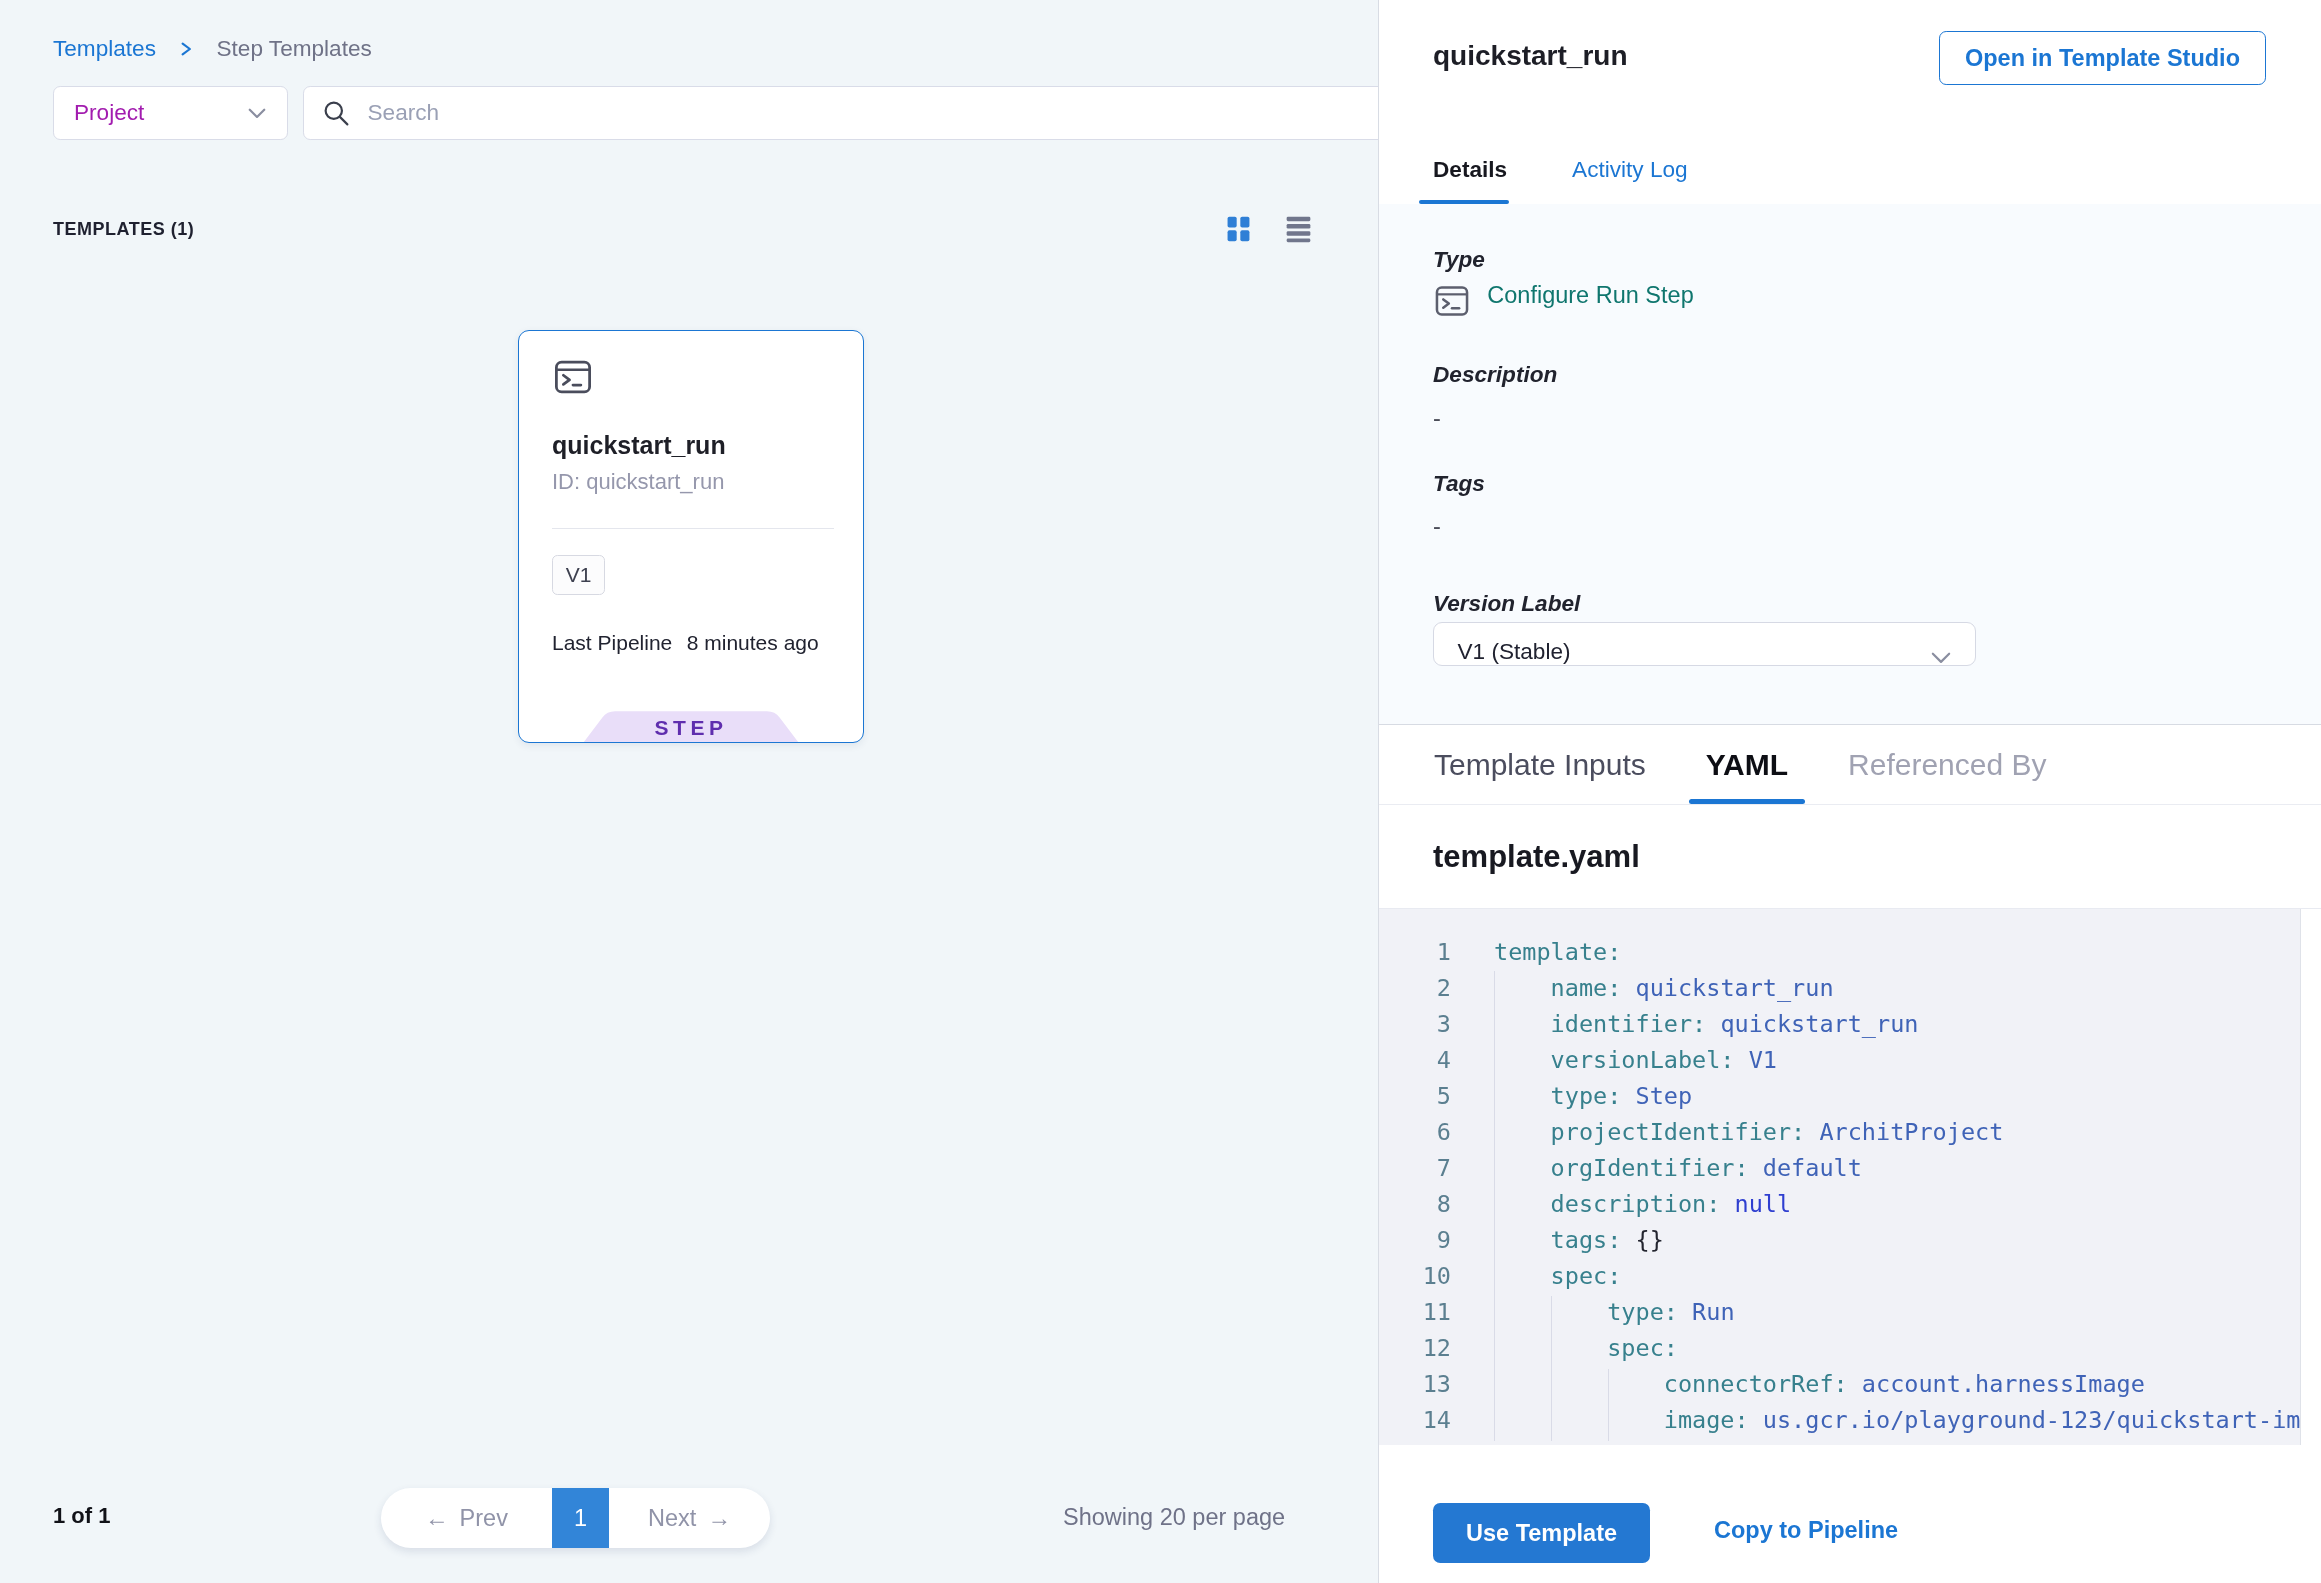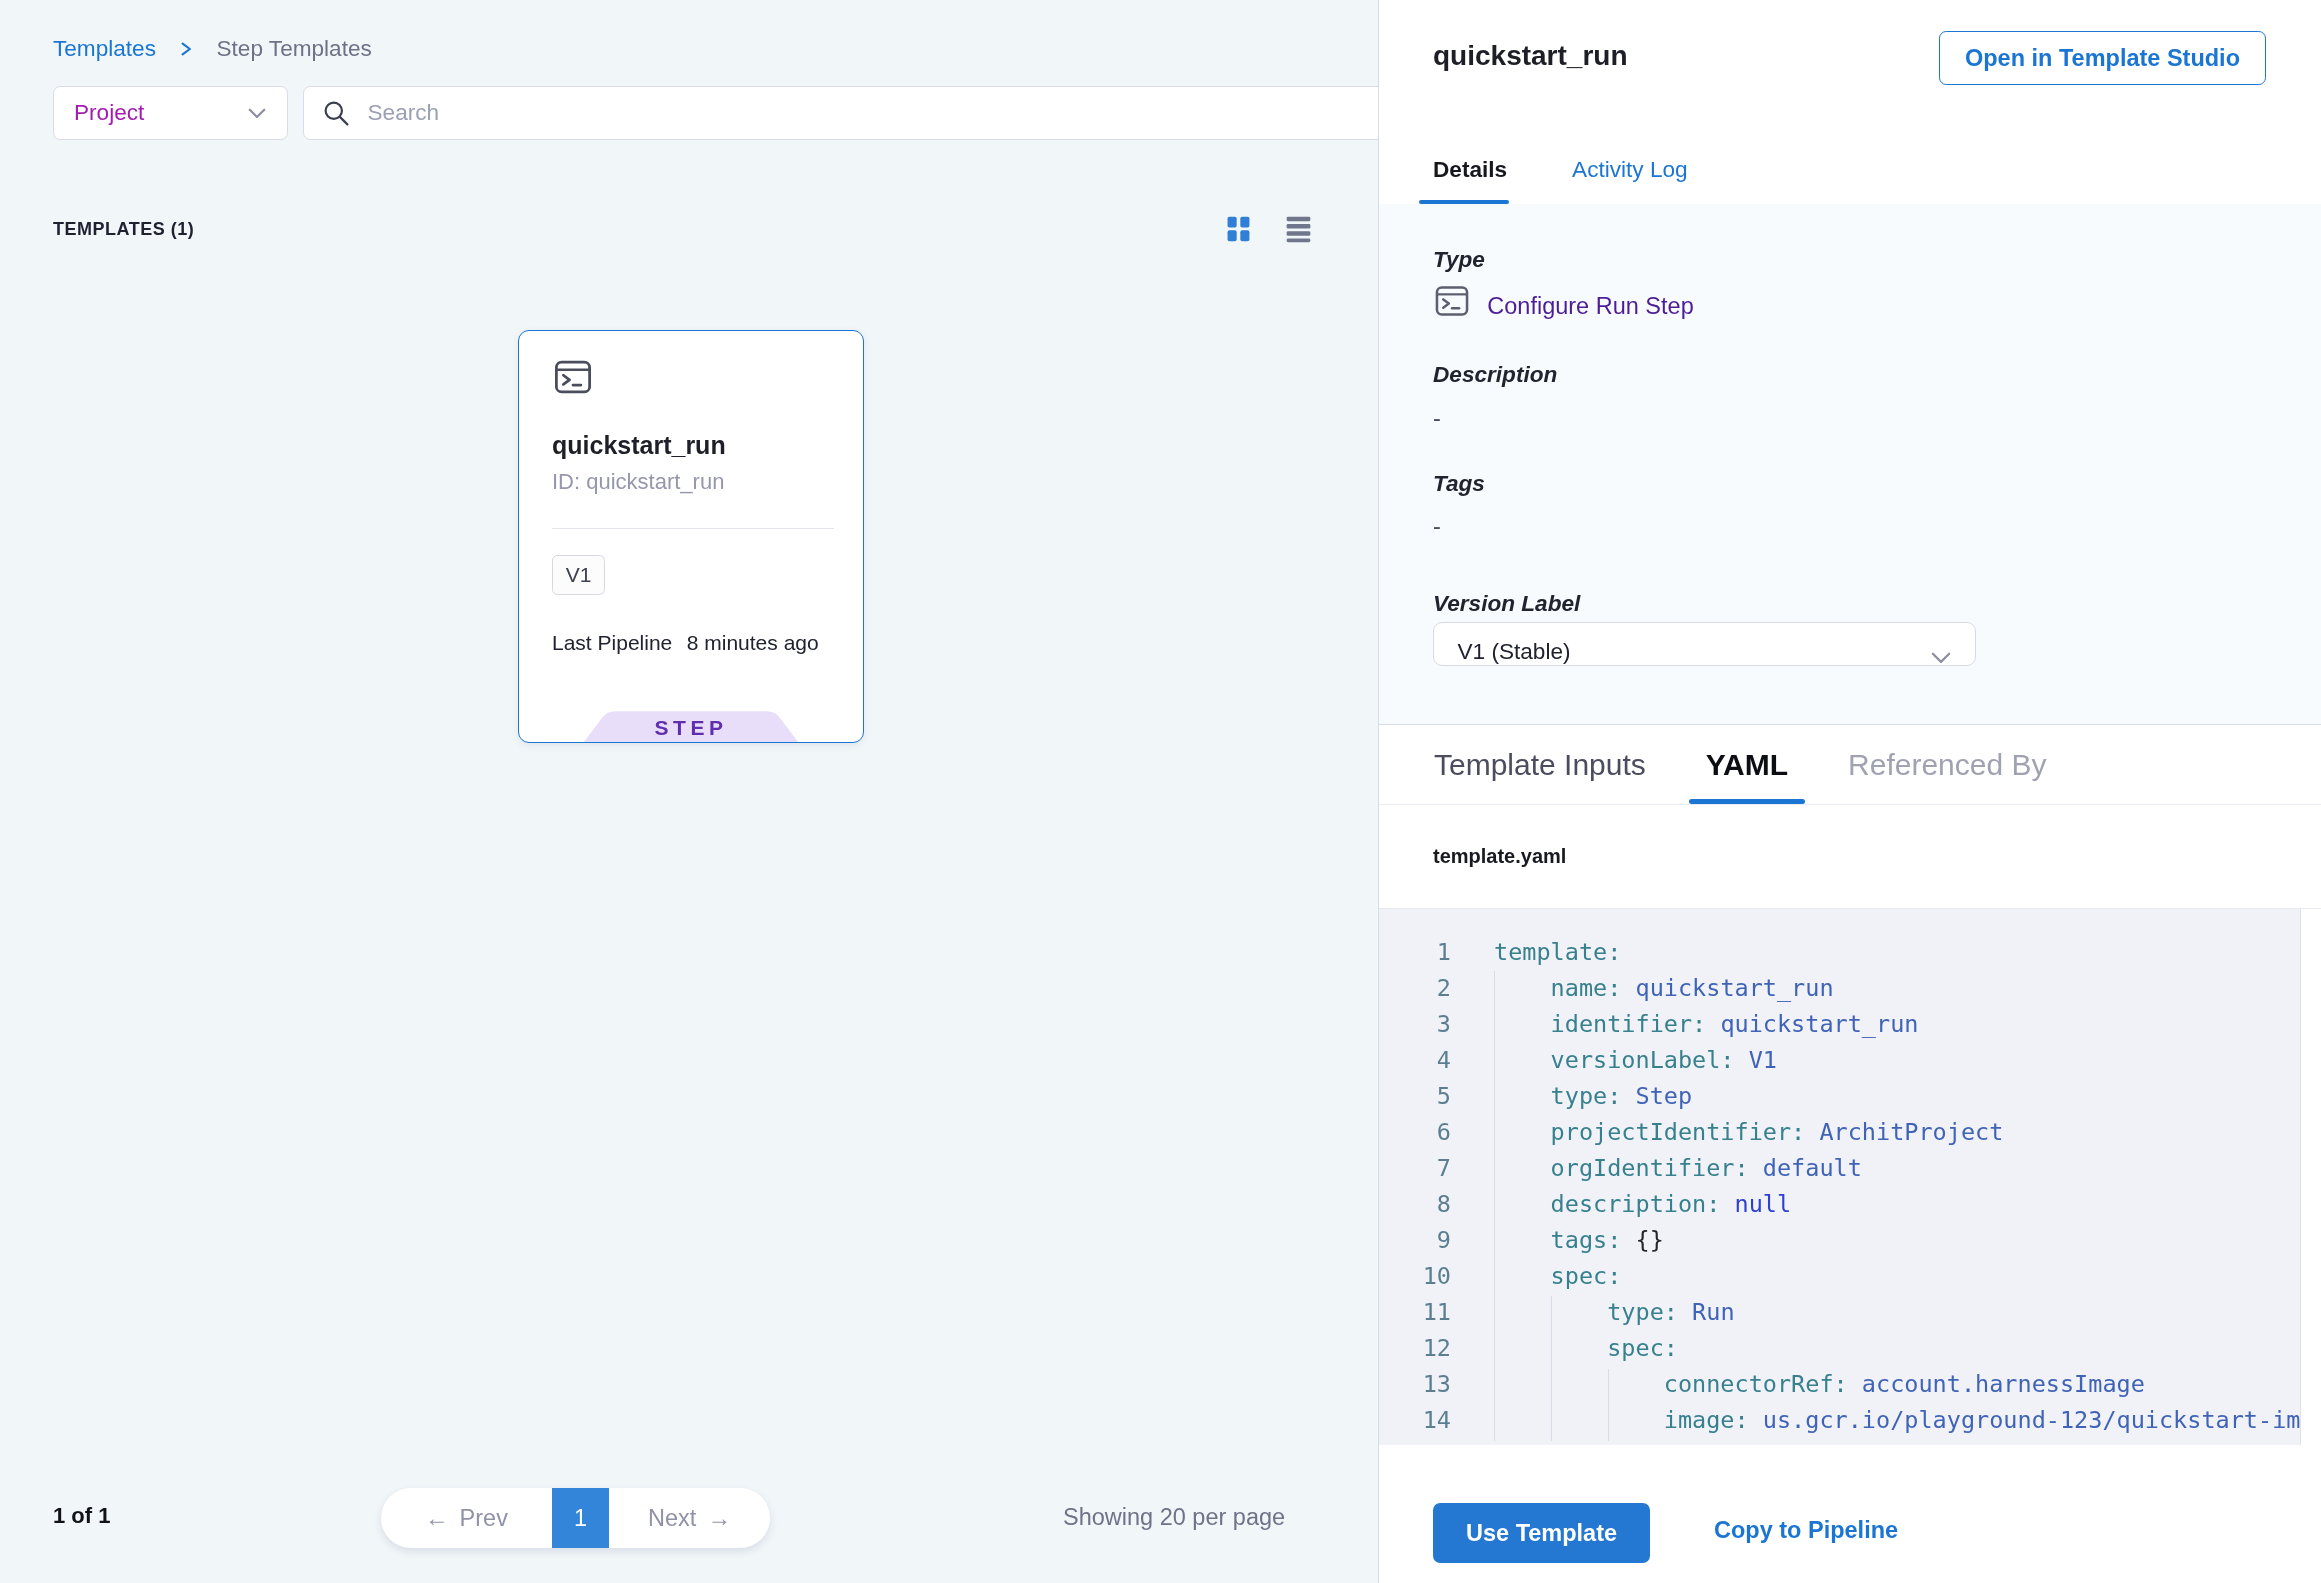--- a/index.html
+++ b/index.html
@@ -53,32 +53,32 @@
 
   .tabs1{position:absolute;left:0;right:0;top:136px;height:68px;background:#fff;display:flex;align-items:center;padding-left:54px;gap:65px;}
   .tab{position:relative;font-size:22.6px;cursor:pointer;height:100%;display:flex;align-items:center;}
   .tab.active1{font-weight:bold;color:#17181f;}
   .tab.active1::after{content:"";position:absolute;left:-14.5px;right:-1.8px;bottom:0;height:4.5px;background:var(--accent);border-radius:2.7px;}
   .tab.link{color:var(--accent);}
 
   .p-details{position:absolute;left:0;right:0;top:204px;height:520px;background:#f8fbfe;box-sizing:border-box;}
   .d-label{position:absolute;left:54px;font-size:22.6px;font-weight:bold;color:#21232e;font-style:italic;}
   .d-value{position:absolute;left:54px;font-size:23.5px;color:#4a4c58;}
-  .type-row{position:absolute;left:54px;top:78px;display:flex;align-items:flex-end;gap:16.3px;font-size:23.5px;color:#4c1d95;}
+  .type-row{position:absolute;left:54px;top:78px;display:flex;align-items:flex-start;gap:16.3px;font-size:23.5px;color:#0f766e;}
   .ver-select{position:absolute;left:54px;top:418px;width:543px;height:44px;background:#fff;border:0.9px solid #d6d9e4;border-radius:9px;display:flex;align-items:flex-end;justify-content:space-between;padding:0 23.5px;box-sizing:border-box;cursor:pointer;}
   .ver-select .txt{font-size:22.6px;color:#202230;}
 
   .tabs2{position:absolute;left:0;right:0;top:724px;height:81px;background:#fff;border-top:0.9px solid #d7dbe3;border-bottom:0.9px solid #eaecf2;display:flex;align-items:center;padding-left:55px;gap:60px;box-sizing:border-box;}
   .tab2{position:relative;font-size:30px;color:#4b4d5e;cursor:pointer;height:100%;display:flex;align-items:center;}
   .tab2.active{font-weight:bold;color:#0d0e14;}
   .tab2.active::after{content:"";position:absolute;left:-17px;right:-17px;bottom:0;height:5.4px;background:var(--accent);border-radius:3.6px;}
   .tab2.muted{color:#a0a2b2;}
 
   .filehead{position:absolute;left:0;right:0;top:805px;height:104px;background:#fff;border-bottom:0.9px solid #e8eaf1;display:flex;align-items:center;padding-left:54px;box-sizing:border-box;}
-  .filehead .fname{font-size:20px;font-weight:bold;color:#181921;}
+  .filehead .fname{font-size:31px;font-weight:bold;color:#181921;}
 
   .code{position:absolute;left:0;right:0;top:909px;height:536px;background:#f1f2f7;overflow:hidden;font-family:var(--mono);font-size:23.5px;line-height:36px;}
   .code .gutter{position:absolute;left:0;top:25px;width:72px;text-align:right;color:#5b7f90;white-space:pre;}
   .code .lines{position:absolute;left:115px;top:25px;right:0;white-space:pre;color:#23252f;}
   .code .k{color:var(--yaml-key);}
   .code .v{color:var(--yaml-value);}
   .code .n{color:var(--yaml-null);}
   .code .p{color:var(--yaml-punct);}
   .guide{position:absolute;width:0.9px;background:#d9dbe7;}
   .g1{left:115px;top:62px;height:470px;}

